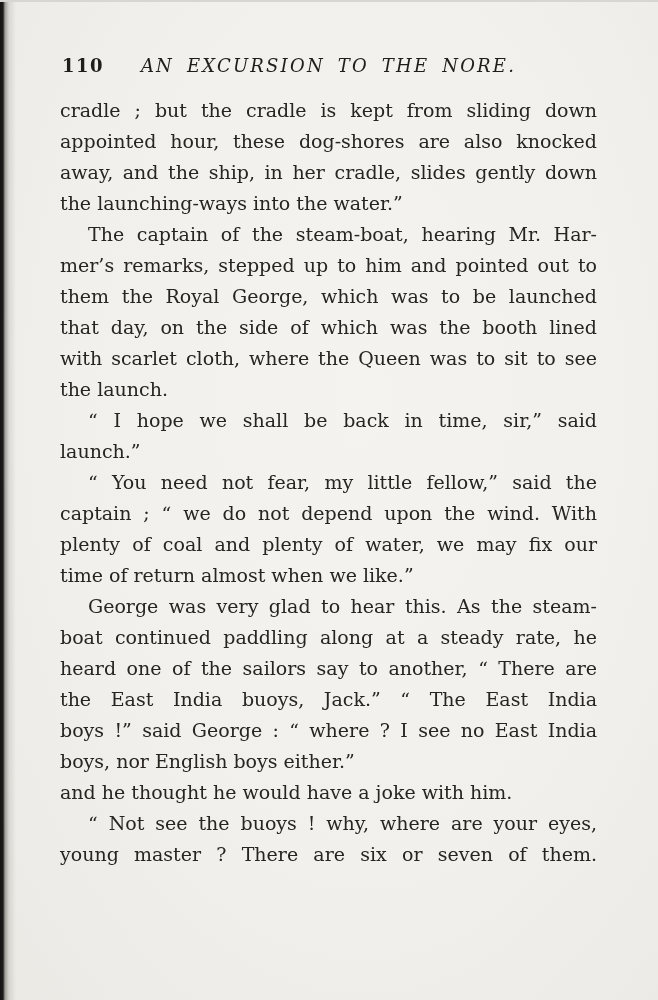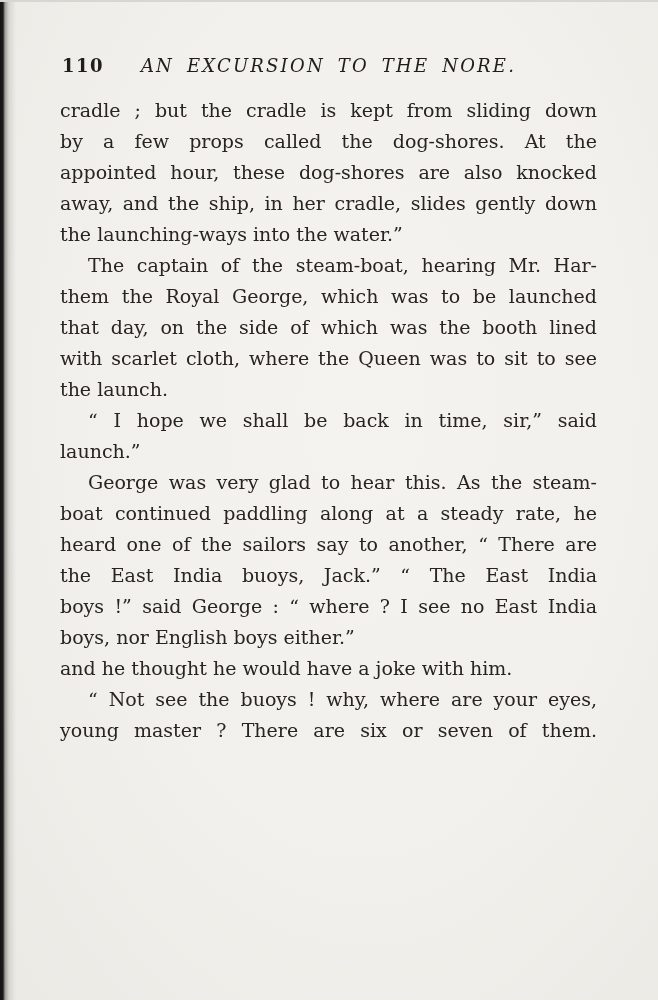--- a/index.html
+++ b/index.html
@@ -80,35 +80,41 @@
   <div class="scan-edge-left"></div>
 
   <div class="header">
     <span class="page-number">110</span>
     <span class="running-head">AN EXCURSION TO THE NORE.</span>
   </div>
 
   <div class="text-body">
       <div class="paragraph">
         <div class="line">cradle ; but the cradle is kept from sliding down</div>
-        <div class="line">by a few props called the dog-shores. At the</div>
         <div class="line">appointed hour, these dog-shores are also knocked</div>
         <div class="line">away, and the ship, in her cradle, slides gently down</div>
         <div class="line last">the launching-ways into the water.”</div>
       </div>
       <div class="paragraph">
         <div class="line indent">The captain of the steam-boat, hearing Mr. Har-</div>
+        <div class="line">mer’s remarks, stepped up to him and pointed out to</div>
         <div class="line">them the Royal George, which was to be launched</div>
         <div class="line">that day, on the side of which was the booth lined</div>
         <div class="line">with scarlet cloth, where the Queen was to sit to see</div>
         <div class="line last">the launch.</div>
       </div>
       <div class="paragraph">
         <div class="line indent">“ I hope we shall be back in time, sir,” said</div>
         <div class="line last">launch.”</div>
+      </div>
+      <div class="paragraph">
+        <div class="line indent">“ You need not fear, my little fellow,” said the</div>
+        <div class="line">captain ; “ we do not depend upon the wind. With</div>
+        <div class="line">plenty of coal and plenty of water, we may fix our</div>
+        <div class="line last">time of return almost when we like.”</div>
       </div>
       <div class="paragraph">
         <div class="line indent">George was very glad to hear this. As the steam-</div>
         <div class="line">boat continued paddling along at a steady rate, he</div>
         <div class="line">heard one of the sailors say to another, “ There are</div>
         <div class="line">the East India buoys, Jack.” “ The East India</div>
         <div class="line">boys !” said George : “ where ? I see no East India</div>
         <div class="line last">boys, nor English boys either.”</div>
       </div>
       <div class="paragraph">

